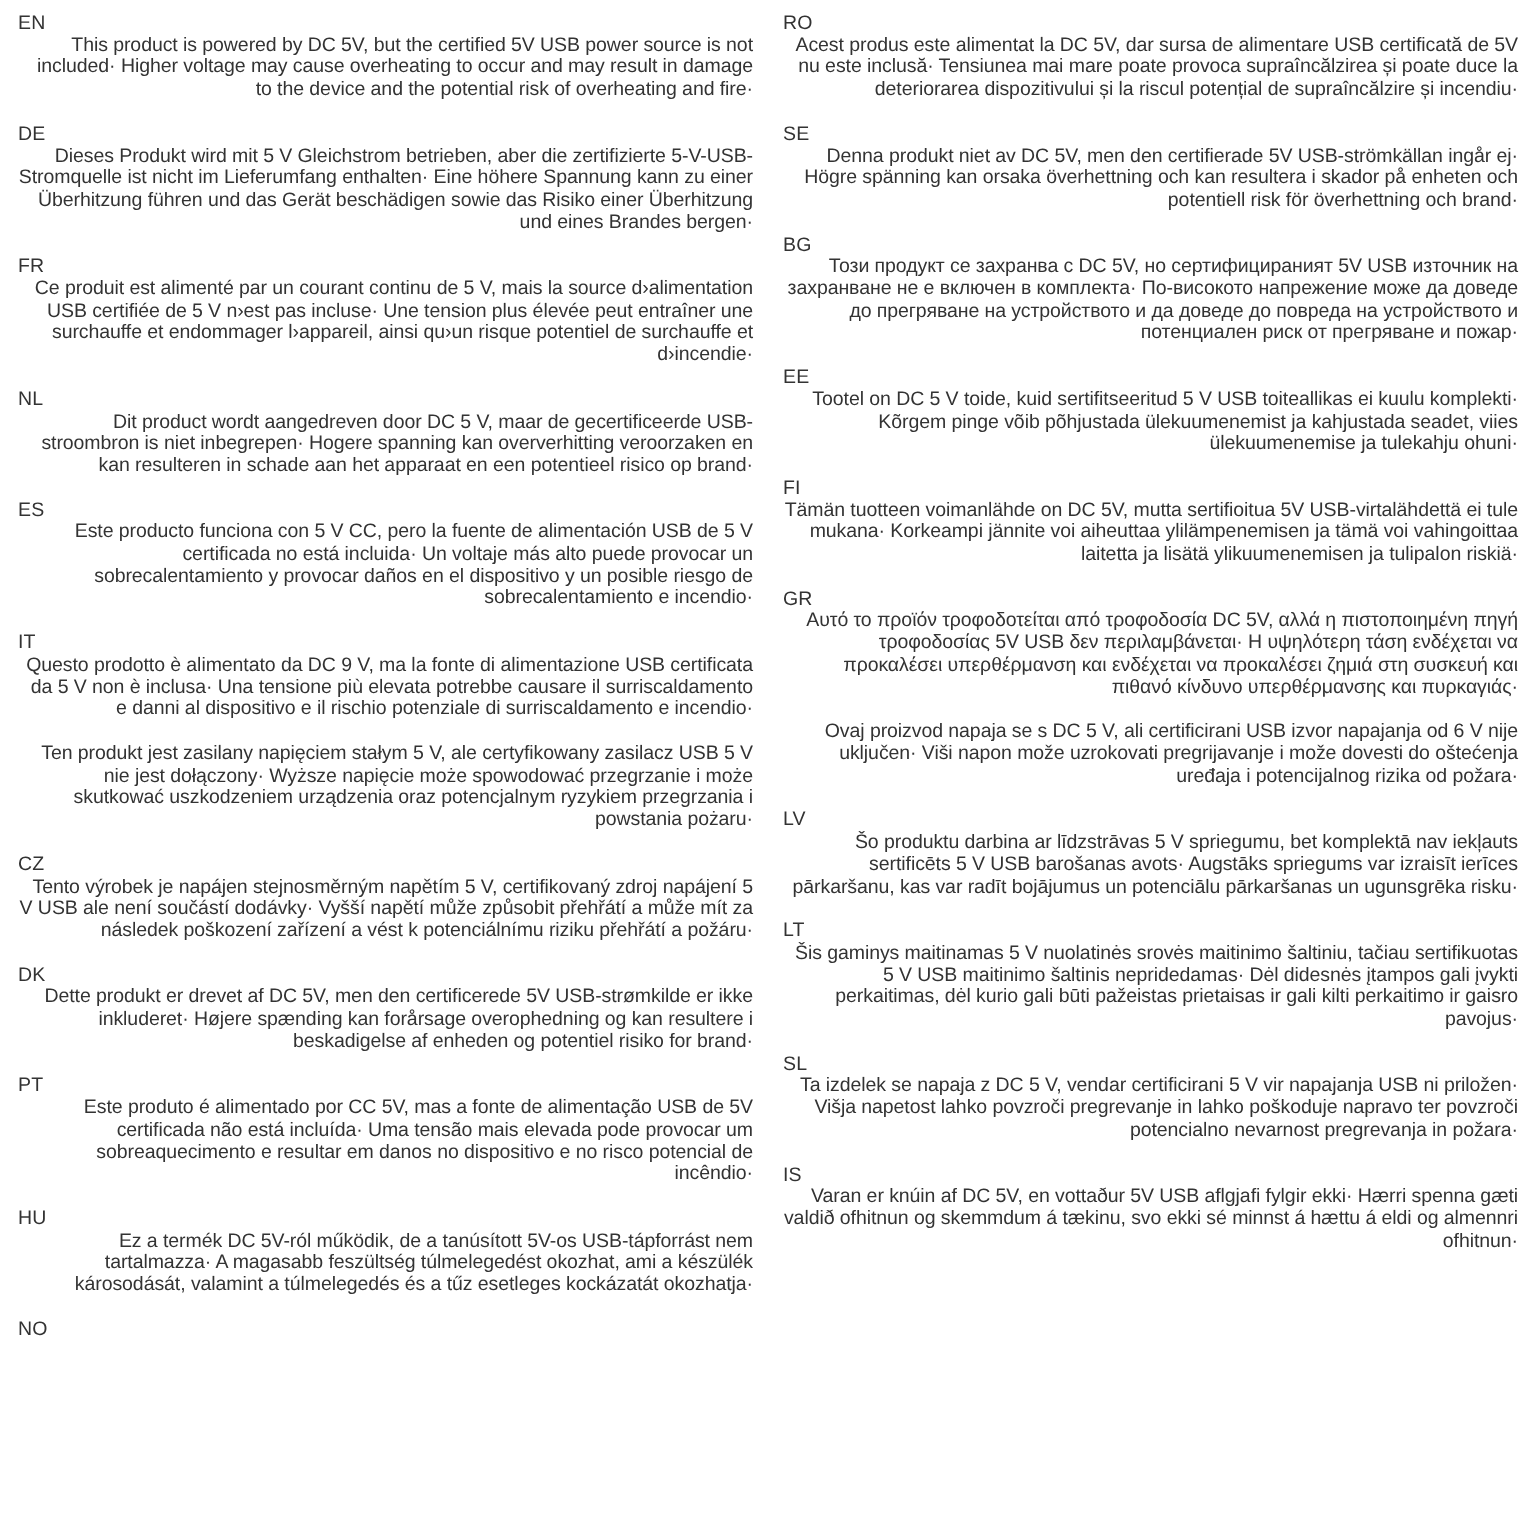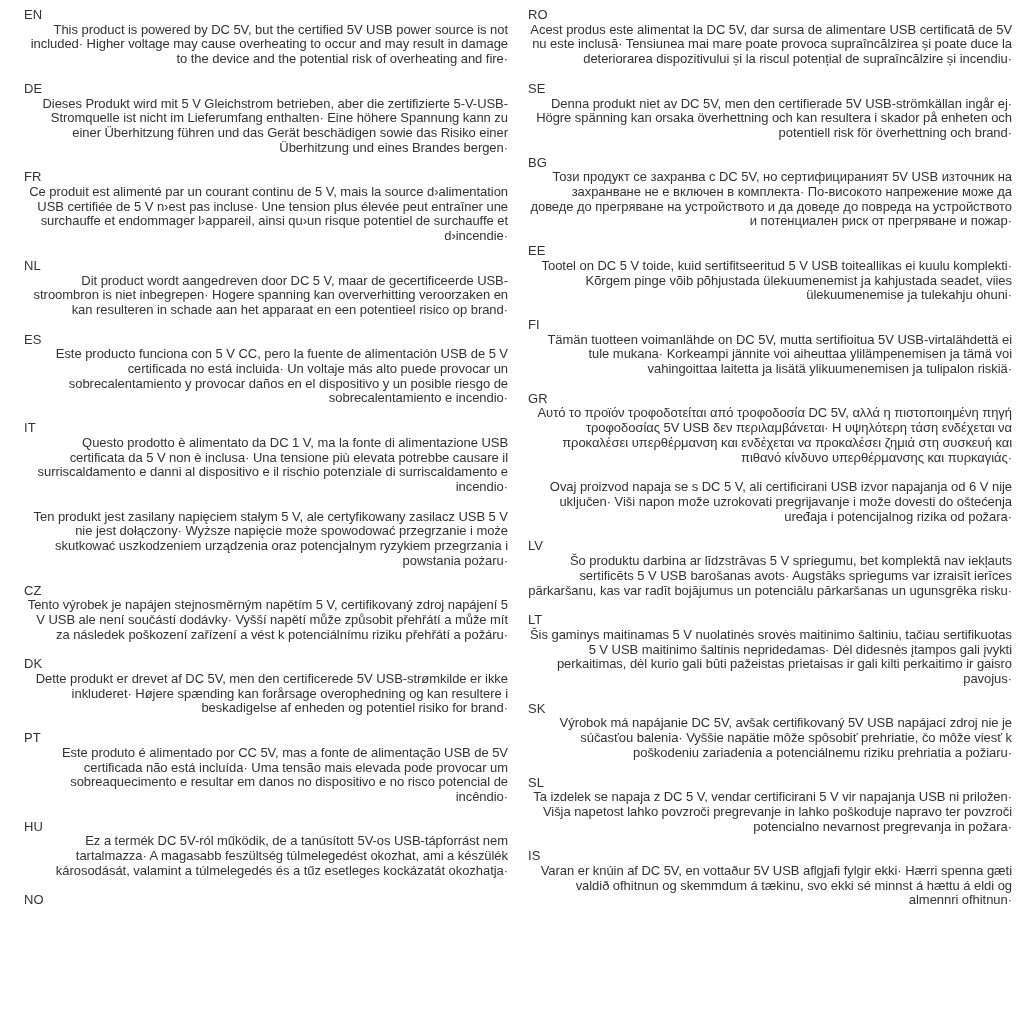--- a/index.html
+++ b/index.html
@@ -11,21 +11,21 @@
     width: 1024px;
     height: 1024px;
     overflow: hidden;
     font-family: "Liberation Sans", sans-serif;
     color: #333333;
   }
   .page {
     box-sizing: border-box;
     width: 1024px;
     height: 1024px;
-    padding: 8px 12px 8px 24px;
+    padding: 8px 12px 8px 12px;
     display: grid;
     grid-template-columns: 1fr 1fr;
     column-gap: 20px;
     align-content: start;
   }
   .column {
     min-width: 0;
   }
   .section {
     margin: 0 0 15px 0;
@@ -62,21 +62,21 @@
       <div class="section">
         <div class="lang-code">NL</div>
         <div class="lang-text">Dit product wordt aangedreven door DC 5 V, maar de gecertificeerde USB-stroombron is niet inbegrepen· Hogere spanning kan oververhitting veroorzaken en kan resulteren in schade aan het apparaat en een potentieel risico op brand·</div>
       </div>
       <div class="section">
         <div class="lang-code">ES</div>
         <div class="lang-text">Este producto funciona con 5 V CC, pero la fuente de alimentación USB de 5 V certificada no está incluida· Un voltaje más alto puede provocar un sobrecalentamiento y provocar daños en el dispositivo y un posible riesgo de sobrecalentamiento e incendio·</div>
       </div>
       <div class="section">
         <div class="lang-code">IT</div>
-        <div class="lang-text">Questo prodotto è alimentato da DC 1 V, ma la fonte di alimentazione USB certificata da 5 V non è inclusa· Una tensione più elevata potrebbe causare il surriscaldamento e danni al dispositivo e il rischio potenziale di surriscaldamento e incendio·</div>
+        <div class="lang-text">Questo prodotto è alimentato da DC 9 V, ma la fonte di alimentazione USB certificata da 5 V non è inclusa· Una tensione più elevata potrebbe causare il surriscaldamento e danni al dispositivo e il rischio potenziale di surriscaldamento e incendio·</div>
       </div>
       <div class="section">
         <div class="lang-text">Ten produkt jest zasilany napięciem stałym 5 V, ale certyfikowany zasilacz USB 5 V nie jest dołączony· Wyższe napięcie może spowodować przegrzanie i może skutkować uszkodzeniem urządzenia oraz potencjalnym ryzykiem przegrzania i powstania pożaru·</div>
       </div>
       <div class="section">
         <div class="lang-code">CZ</div>
         <div class="lang-text">Tento výrobek je napájen stejnosměrným napětím 5 V, certifikovaný zdroj napájení 5 V USB ale není součástí dodávky· Vyšší napětí může způsobit přehřátí a může mít za následek poškození zařízení a vést k potenciálnímu riziku přehřátí a požáru·</div>
       </div>
       <div class="section">
         <div class="lang-code">DK</div>
@@ -124,24 +124,20 @@
       </div>
       <div class="section">
         <div class="lang-code">LV</div>
         <div class="lang-text">Šo produktu darbina ar līdzstrāvas 5 V spriegumu, bet komplektā nav iekļauts sertificēts 5 V USB barošanas avots· Augstāks spriegums var izraisīt ierīces pārkaršanu, kas var radīt bojājumus un potenciālu pārkaršanas un ugunsgrēka risku·</div>
       </div>
       <div class="section">
         <div class="lang-code">LT</div>
         <div class="lang-text">Šis gaminys maitinamas 5 V nuolatinės srovės maitinimo šaltiniu, tačiau sertifikuotas 5 V USB maitinimo šaltinis nepridedamas· Dėl didesnės įtampos gali įvykti perkaitimas, dėl kurio gali būti pažeistas prietaisas ir gali kilti perkaitimo ir gaisro pavojus·</div>
       </div>
       <div class="section">
-        <div class="lang-code">SK</div>
-        <div class="lang-text">Výrobok má napájanie DC 5V, avšak certifikovaný 5V USB napájací zdroj nie je súčasťou balenia· Vyššie napätie môže spôsobiť prehriatie, čo môže viesť k poškodeniu zariadenia a potenciálnemu riziku prehriatia a požiaru·</div>
-      </div>
-      <div class="section">
         <div class="lang-code">SL</div>
         <div class="lang-text">Ta izdelek se napaja z DC 5 V, vendar certificirani 5 V vir napajanja USB ni priložen· Višja napetost lahko povzroči pregrevanje in lahko poškoduje napravo ter povzroči potencialno nevarnost pregrevanja in požara·</div>
       </div>
       <div class="section">
         <div class="lang-code">IS</div>
         <div class="lang-text">Varan er knúin af DC 5V, en vottaður 5V USB aflgjafi fylgir ekki· Hærri spenna gæti valdið ofhitnun og skemmdum á tækinu, svo ekki sé minnst á hættu á eldi og almennri ofhitnun·</div>
       </div>
     </div>
 </div>
 

